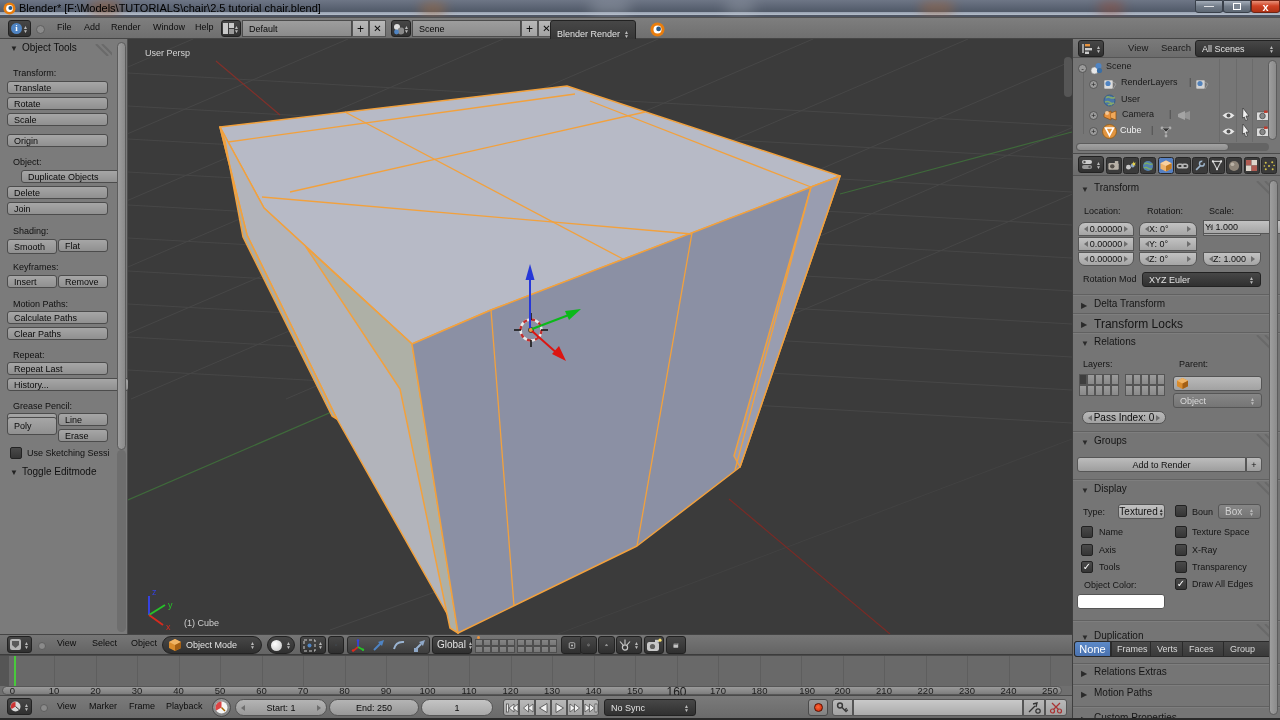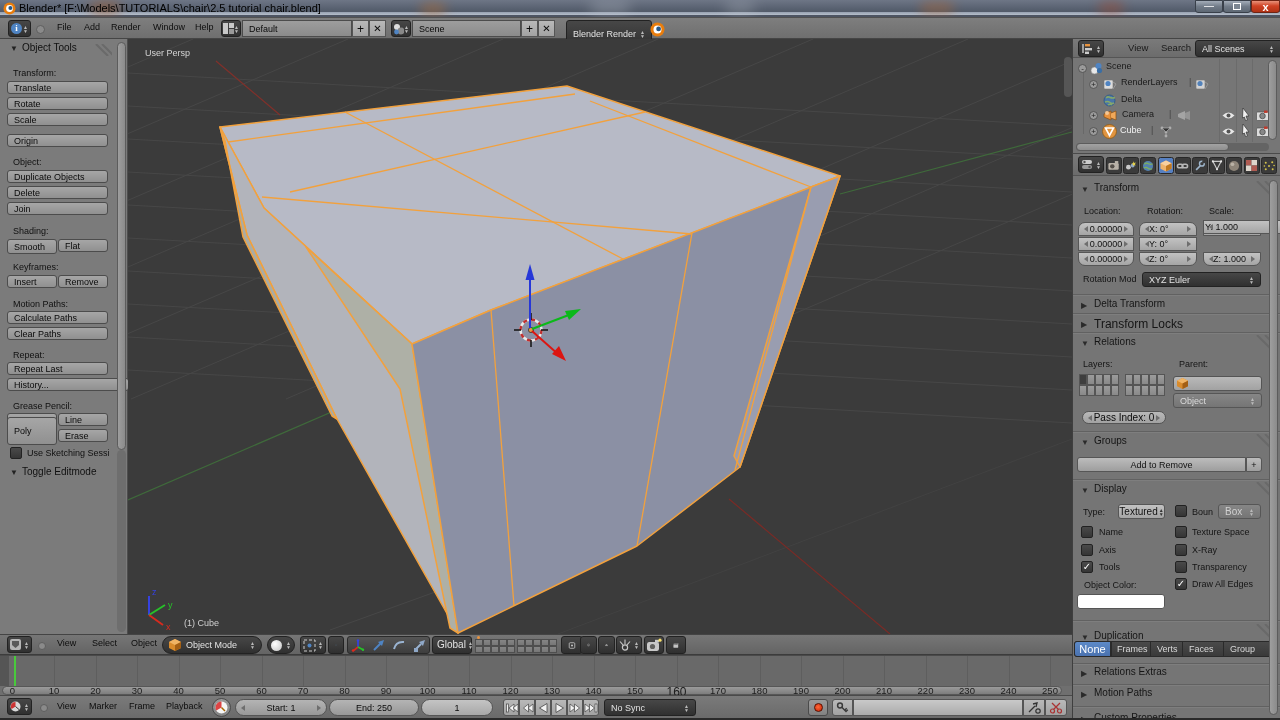--- a/index.html
+++ b/index.html
@@ -73,59 +73,59 @@
       <svg width="12" height="12">
         <circle cx="4" cy="4" r="3" fill="#ddd"></circle>
         <circle cx="8" cy="8" r="3.4" fill="#888"></circle>
         <circle cx="3.5" cy="9" r="2.4" fill="#4f84c3"></circle>
       </svg>
       <span class="ud">▲<br>▼</span>
     </div>
   <div class="fld" style="left:412px;top:2px;width:109px;height:17px;justify-content:flex-start;padding-left:6px;background:linear-gradient(#9d9d9d,#8b8b8b);border-color:#4c4c4c">Scene</div>
   <div class="fld btnc" style="left:521px;top:2px;width:17px;height:17px;font-size:12px">+</div>
   <div class="fld btnc" style="left:538px;top:2px;width:17px;height:17px;font-size:10px">✕</div>
-  <div class="dd" style="left:566px;top:2px;width:86px;height:28px">Blender Render<span class="ud">▲<br>▼</span></div>
+  <div class="dd" style="left:550px;top:2px;width:86px;height:28px">Blender Render<span class="ud">▲<br>▼</span></div>
   <svg class="abs" style="left:650px;top:4px" width="15" height="15" viewBox="0 0 15 15">
       <circle cx="7.5" cy="7.5" r="7" fill="#e87d0d"></circle>
       <circle cx="7.5" cy="7.5" r="4" fill="#fff"></circle>
       <circle cx="8.6" cy="6.9" r="2.4" fill="#265787"></circle>
     </svg>
 </div>
 
 <div class="abs" id="toolshelf" style="left:0;top:39px;width:128px;height:595px;background:#7b7b7b;border-right:1px solid #4e4e4e">
   <div class="lbl" style="left:10px;top:4px;font-size:8px;color:#222">▼</div>
   <div class="lbl" style="left:22px;top:3px;font-size:10px">Object Tools</div>
   <svg class="abs" style="left:94px;top:5px" width="18" height="12">
       <path d="M2 0 L14 12 M8 0 L20 12" stroke="#6a6a6a" stroke-width="2" fill="none"></path>
     </svg>
   <div class="lbl" style="left:13px;top:28px">Transform:</div>
   <div class="btn" style="left:7px;top:42px;width:101px;height:13px">Translate</div>
   <div class="btn" style="left:7px;top:58px;width:101px;height:13px">Rotate</div>
   <div class="btn" style="left:7px;top:74px;width:101px;height:13px">Scale</div>
   <div class="btn" style="left:7px;top:95px;width:101px;height:13px">Origin</div>
   <div class="lbl" style="left:13px;top:117px">Object:</div>
-  <div class="btn" style="left:7px;top:131px;width:101px;height:13px">Duplicate Objects</div>
+  <div class="btn" style="left:21px;top:131px;width:101px;height:13px">Duplicate Objects</div>
   <div class="btn" style="left:7px;top:147px;width:101px;height:13px">Delete</div>
   <div class="btn" style="left:7px;top:163px;width:101px;height:13px">Join</div>
   <div class="lbl" style="left:13px;top:186px">Shading:</div>
   <div class="btn" style="left:7px;top:200px;width:50px;height:15px">Smooth</div>
   <div class="btn" style="left:58px;top:200px;width:50px;height:13px">Flat</div>
   <div class="lbl" style="left:13px;top:222px">Keyframes:</div>
   <div class="btn" style="left:7px;top:236px;width:50px;height:13px">Insert</div>
   <div class="btn" style="left:58px;top:236px;width:50px;height:13px">Remove</div>
   <div class="lbl" style="left:13px;top:259px">Motion Paths:</div>
   <div class="btn" style="left:7px;top:272px;width:101px;height:13px">Calculate Paths</div>
   <div class="btn" style="left:7px;top:288px;width:101px;height:13px">Clear Paths</div>
   <div class="lbl" style="left:13px;top:310px">Repeat:</div>
   <div class="btn" style="left:7px;top:323px;width:101px;height:13px">Repeat Last</div>
   <div class="btn" style="left:7px;top:339px;width:122px;height:13px">History...</div>
   <div class="lbl" style="left:13px;top:361px">Grease Pencil:</div>
   <div class="btn" style="left:7px;top:374px;width:50px;height:13px">Draw</div>
   <div class="btn" style="left:58px;top:374px;width:50px;height:13px">Line</div>
-  <div class="btn" style="left:7px;top:378px;width:50px;height:28px">Poly</div>
+  <div class="btn" style="left:7px;top:378px;width:50px;height:18px">Poly</div>
   <div class="btn" style="left:58px;top:390px;width:50px;height:13px">Erase</div>
   <div class="cb" style="left:10px;top:408px"></div>
   <div class="lbl" style="left:27px;top:408px">Use Sketching Sessi</div>
   <div class="lbl" style="left:10px;top:428px;font-size:8px;color:#222">▼</div>
   <div class="lbl" style="left:22px;top:427px;font-size:10px">Toggle Editmode</div>
   <div class="abs" style="left:117px;top:3px;width:9px;height:408px;background:linear-gradient(90deg,#9e9e9e,#8b8b8b);border:1px solid #5c5c5c;border-radius:5px"></div>
   <div class="abs" style="left:117px;top:411px;width:9px;height:182px;background:#6e6e6e;border-radius:5px"></div>
 </div>
 
 <div class="abs" id="viewport" style="left:128px;top:39px;width:944px;height:595px;background:#3b3b3b;overflow:hidden">
@@ -391,21 +391,21 @@
       <div style="position:absolute;left:372.0px;top:-1px;width:28px;text-align:center;font-size:9.5px;color:#1c1c1c">90</div>
       <div style="position:absolute;left:413.5px;top:-1px;width:28px;text-align:center;font-size:9.5px;color:#1c1c1c">100</div>
       <div style="position:absolute;left:455.0px;top:-1px;width:28px;text-align:center;font-size:9.5px;color:#1c1c1c">110</div>
       <div style="position:absolute;left:496.5px;top:-1px;width:28px;text-align:center;font-size:9.5px;color:#1c1c1c">120</div>
       <div style="position:absolute;left:538.0px;top:-1px;width:28px;text-align:center;font-size:9.5px;color:#1c1c1c">130</div>
       <div style="position:absolute;left:579.5px;top:-1px;width:28px;text-align:center;font-size:9.5px;color:#1c1c1c">140</div>
       <div style="position:absolute;left:621.0px;top:-1px;width:28px;text-align:center;font-size:9.5px;color:#1c1c1c">150</div>
       <div style="position:absolute;left:662.5px;top:-1px;width:28px;text-align:center;font-size:12px;color:#1c1c1c">160</div>
       <div style="position:absolute;left:704.0px;top:-1px;width:28px;text-align:center;font-size:9.5px;color:#1c1c1c">170</div>
       <div style="position:absolute;left:745.5px;top:-1px;width:28px;text-align:center;font-size:9.5px;color:#1c1c1c">180</div>
-      <div style="position:absolute;left:787.0px;top:-1px;width:28px;text-align:center;font-size:9.5px;color:#1c1c1c">190</div>
+      <div style="position:absolute;left:787.0px;top:-1px;width:28px;text-align:right;font-size:9.5px;color:#1c1c1c">190</div>
       <div style="position:absolute;left:828.5px;top:-1px;width:28px;text-align:center;font-size:9.5px;color:#1c1c1c">200</div>
       <div style="position:absolute;left:870.0px;top:-1px;width:28px;text-align:center;font-size:9.5px;color:#1c1c1c">210</div>
       <div style="position:absolute;left:911.5px;top:-1px;width:28px;text-align:center;font-size:9.5px;color:#1c1c1c">220</div>
       <div style="position:absolute;left:953.0px;top:-1px;width:28px;text-align:center;font-size:9.5px;color:#1c1c1c">230</div>
       <div style="position:absolute;left:994.5px;top:-1px;width:28px;text-align:center;font-size:9.5px;color:#1c1c1c">240</div>
       <div style="position:absolute;left:1036.0px;top:-1px;width:28px;text-align:center;font-size:9.5px;color:#1c1c1c">250</div>
     </div>
 </div>
 <div class="abs" id="theader" style="left:0;top:695px;width:1072px;height:25px;background:linear-gradient(#7a7a7a,#696969);border-top:1px solid #4a4a4a">
   <div class="dd" style="left:7px;top:2px;width:25px;height:17px;padding:0 2px">
@@ -526,21 +526,21 @@
   <div class="otxt" style="left:116px;top:38px;color:#444">|</div>
   <svg class="abs" style="left:122px;top:39px;opacity:.9" width="14" height="13">
       <rect x="1" y="2" width="9" height="9" rx="1" fill="#ddd" stroke="#777" stroke-width=".6"></rect>
       <circle cx="5" cy="5.5" r="2.6" fill="#4f84c3"></circle>
       <path d="M10 4 l3 2 l-3 5" fill="none" stroke="#999" stroke-width="1"></path>
     </svg>
   <svg class="abs" style="left:30px;top:55px" width="14" height="14">
       <circle cx="6.5" cy="6.5" r="5.5" fill="#4a76a8" stroke="#2a5584" stroke-width=".8"></circle>
       <path d="M3 4 q2 -2 4 -0.5 q3 1 5 0 M2 8 q3 -1 5 0.5 q2 1.5 4 0.5 M5 11 q2 -1.5 4 0" stroke="#86a86a" stroke-width="1.5" fill="none"></path>
     </svg>
-  <div class="otxt" style="left:48px;top:55px">Delta</div>
+  <div class="otxt" style="left:48px;top:55px">User</div>
   <div class="abs" style="left:16px;top:72px;width:9px;height:9px;border-radius:50%;background:#9a9a9a;border:1px solid #555;font-size:8px;line-height:8px;text-align:center;color:#222">+</div>
   <svg class="abs" style="left:30px;top:70px" width="15" height="13">
       <path d="M1 5 L8 2 L8 11 L1 8 Z" fill="#e8933e" stroke="#8a4d10" stroke-width=".7"></path>
       <path d="M8 4 L13 2 L13 11 L8 9" fill="#f0a85a" stroke="#8a4d10" stroke-width=".7"></path>
       <circle cx="4" cy="4" r="2" fill="#f7c690"></circle>
     </svg>
   <div class="otxt" style="left:49px;top:70px">Camera</div>
   <div class="otxt" style="left:96px;top:70px;color:#444">|</div>
   <svg class="abs" style="left:104px;top:70px;opacity:.45" width="14" height="13">
       <path d="M1 5 L8 2 L8 11 L1 8 Z" fill="#ddd"></path>
@@ -751,21 +751,21 @@
       </svg>
     </div>
   <div class="dd" style="left:100px;top:239px;width:89px;height:15px;background:linear-gradient(#868686,#757575);border-color:#565656;color:#dadada">Object<span class="ud">▲<br>▼</span></div>
   <div class="fld" style="left:9px;top:257px;width:84px;height:13px;border-radius:7px;font-size:10px"><span class="arl"></span>Pass Index: 0<span class="arr"></span></div>
   <div class="sep" style="top:277px"></div>
   <div class="parrow" style="left:8px;top:284px">▼</div>
   <div class="ptxt" style="left:21px;top:281px;font-size:10px">Groups</div>
   <svg class="abs" style="left:178px;top:280px" width="26" height="16">
       <path d="M6 0 L22 16 M14 0 L30 16 M22 0 L38 16" stroke="#696969" stroke-width="2" fill="none"></path>
     </svg>
-  <div class="num" style="left:4px;top:303px;width:169px;height:15px;border-radius:3px 0 0 3px;background:linear-gradient(#bcbcbc,#9e9e9e)">Add to Remove</div>
+  <div class="num" style="left:4px;top:303px;width:169px;height:15px;border-radius:3px 0 0 3px;background:linear-gradient(#bcbcbc,#9e9e9e)">Add to Render</div>
   <div class="num" style="left:173px;top:303px;width:16px;height:15px;border-radius:0 3px 3px 0;background:linear-gradient(#bcbcbc,#9e9e9e)">+</div>
   <div class="sep" style="top:325px"></div>
   <div class="parrow" style="left:8px;top:332px">▼</div>
   <div class="ptxt" style="left:21px;top:329px;font-size:10px">Display</div>
   <svg class="abs" style="left:178px;top:328px" width="26" height="16">
       <path d="M6 0 L22 16 M14 0 L30 16 M22 0 L38 16" stroke="#696969" stroke-width="2" fill="none"></path>
     </svg>
   <div class="ptxt" style="left:10px;top:353px">Type:</div>
   <div class="num" style="left:45px;top:350px;width:47px;height:15px;border-radius:3px;font-size:10px">Textured<span class="ud" style="color:#333;margin-left:1px">▲<br>▼</span></div>
   <div class="cb" style="left:102px;top:351px"></div>

